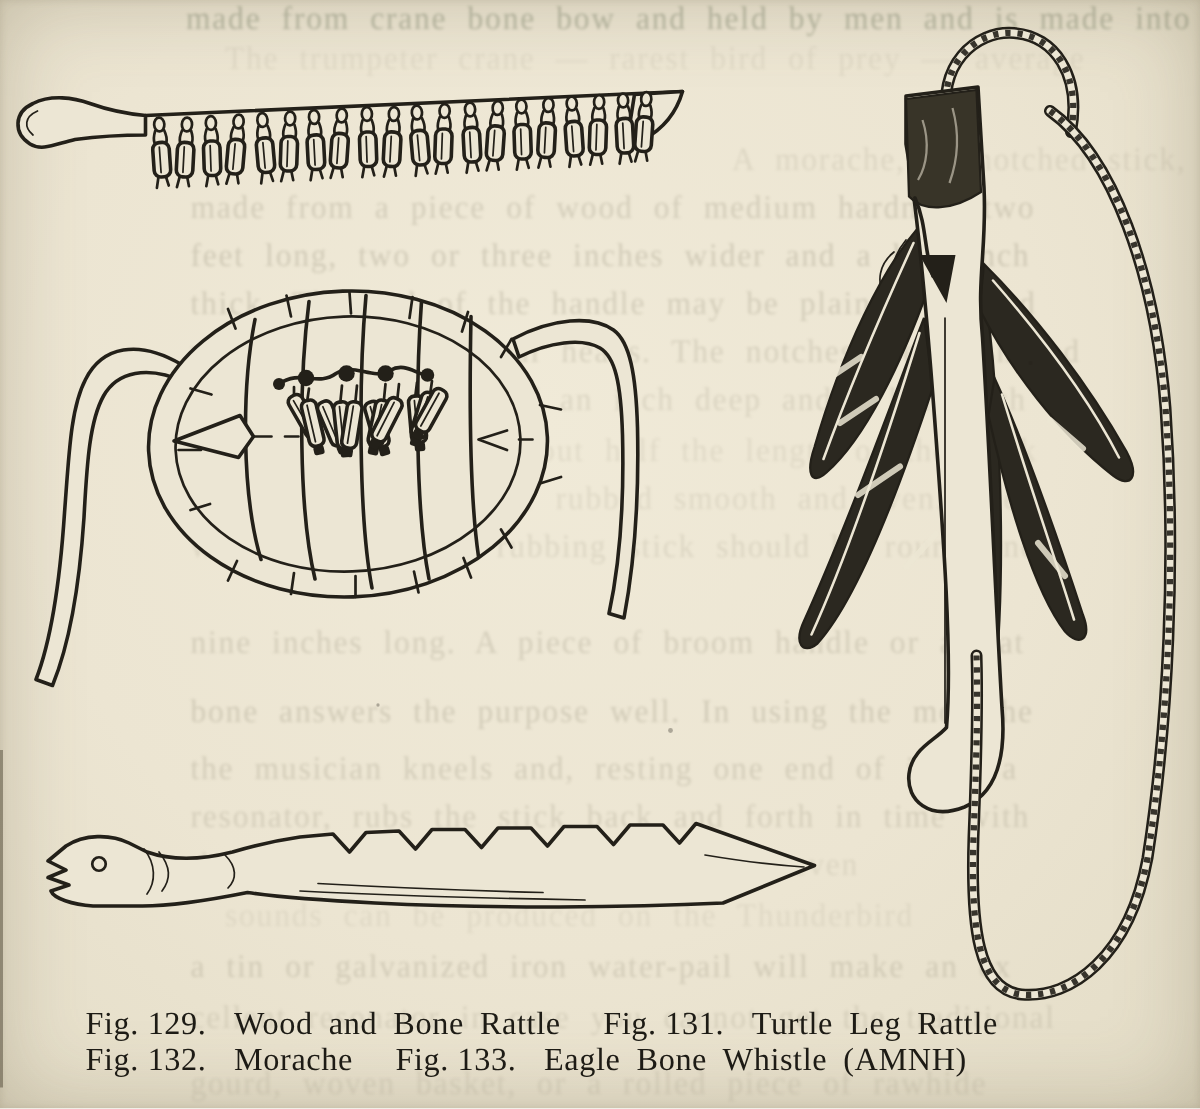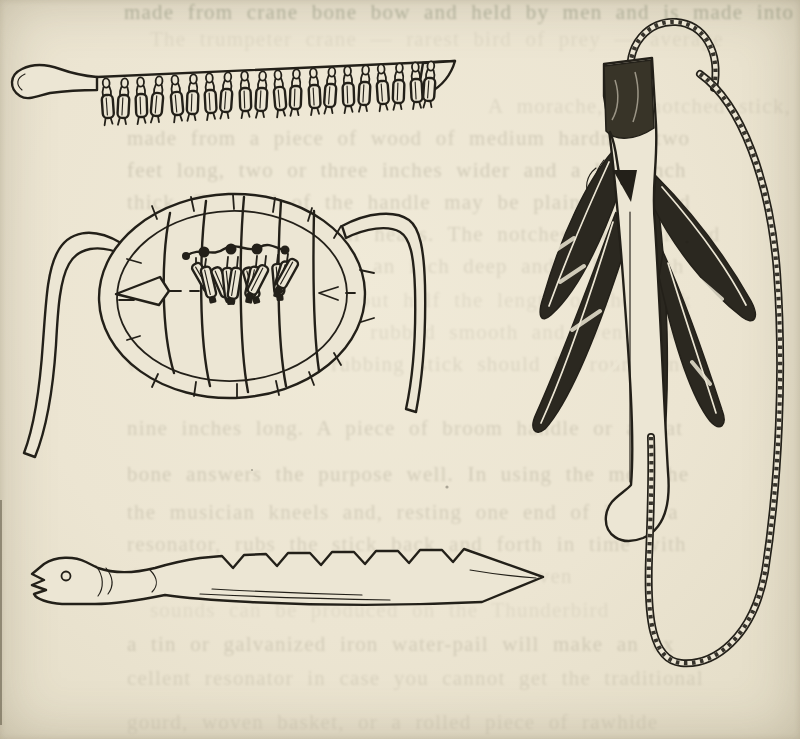--- a/index.html
+++ b/index.html
@@ -176,14 +176,28 @@
       <path class="ink hair" d="M470,570 C500,575 520,577 536,578"></path>
     </g>
 
     <g opacity=".32" fill="#232019">
       <circle cx="447" cy="487" r="1.6"></circle>
       <circle cx="687" cy="242" r="1.3"></circle>
       <circle cx="252" cy="470" r="1.1"></circle>
     </g>
   </svg>
 
+  <div class="caption">
+    <div class="caption-line">
+      <span class="cap-fig">Fig. 129.</span>
+      <span class="cap-title">Wood and Bone Rattle</span>
+      <span class="cap-fig">Fig. 131.</span>
+      <span class="cap-title">Turtle Leg Rattle</span>
+    </div>
+    <div class="caption-line">
+      <span class="cap-fig">Fig. 132.</span>
+      <span class="cap-title">Morache</span>
+      <span class="cap-fig">Fig. 133.</span>
+      <span class="cap-title">Eagle Bone Whistle (AMNH)</span>
+    </div>
+  </div>
 
 </div>
 
 </body></html>

